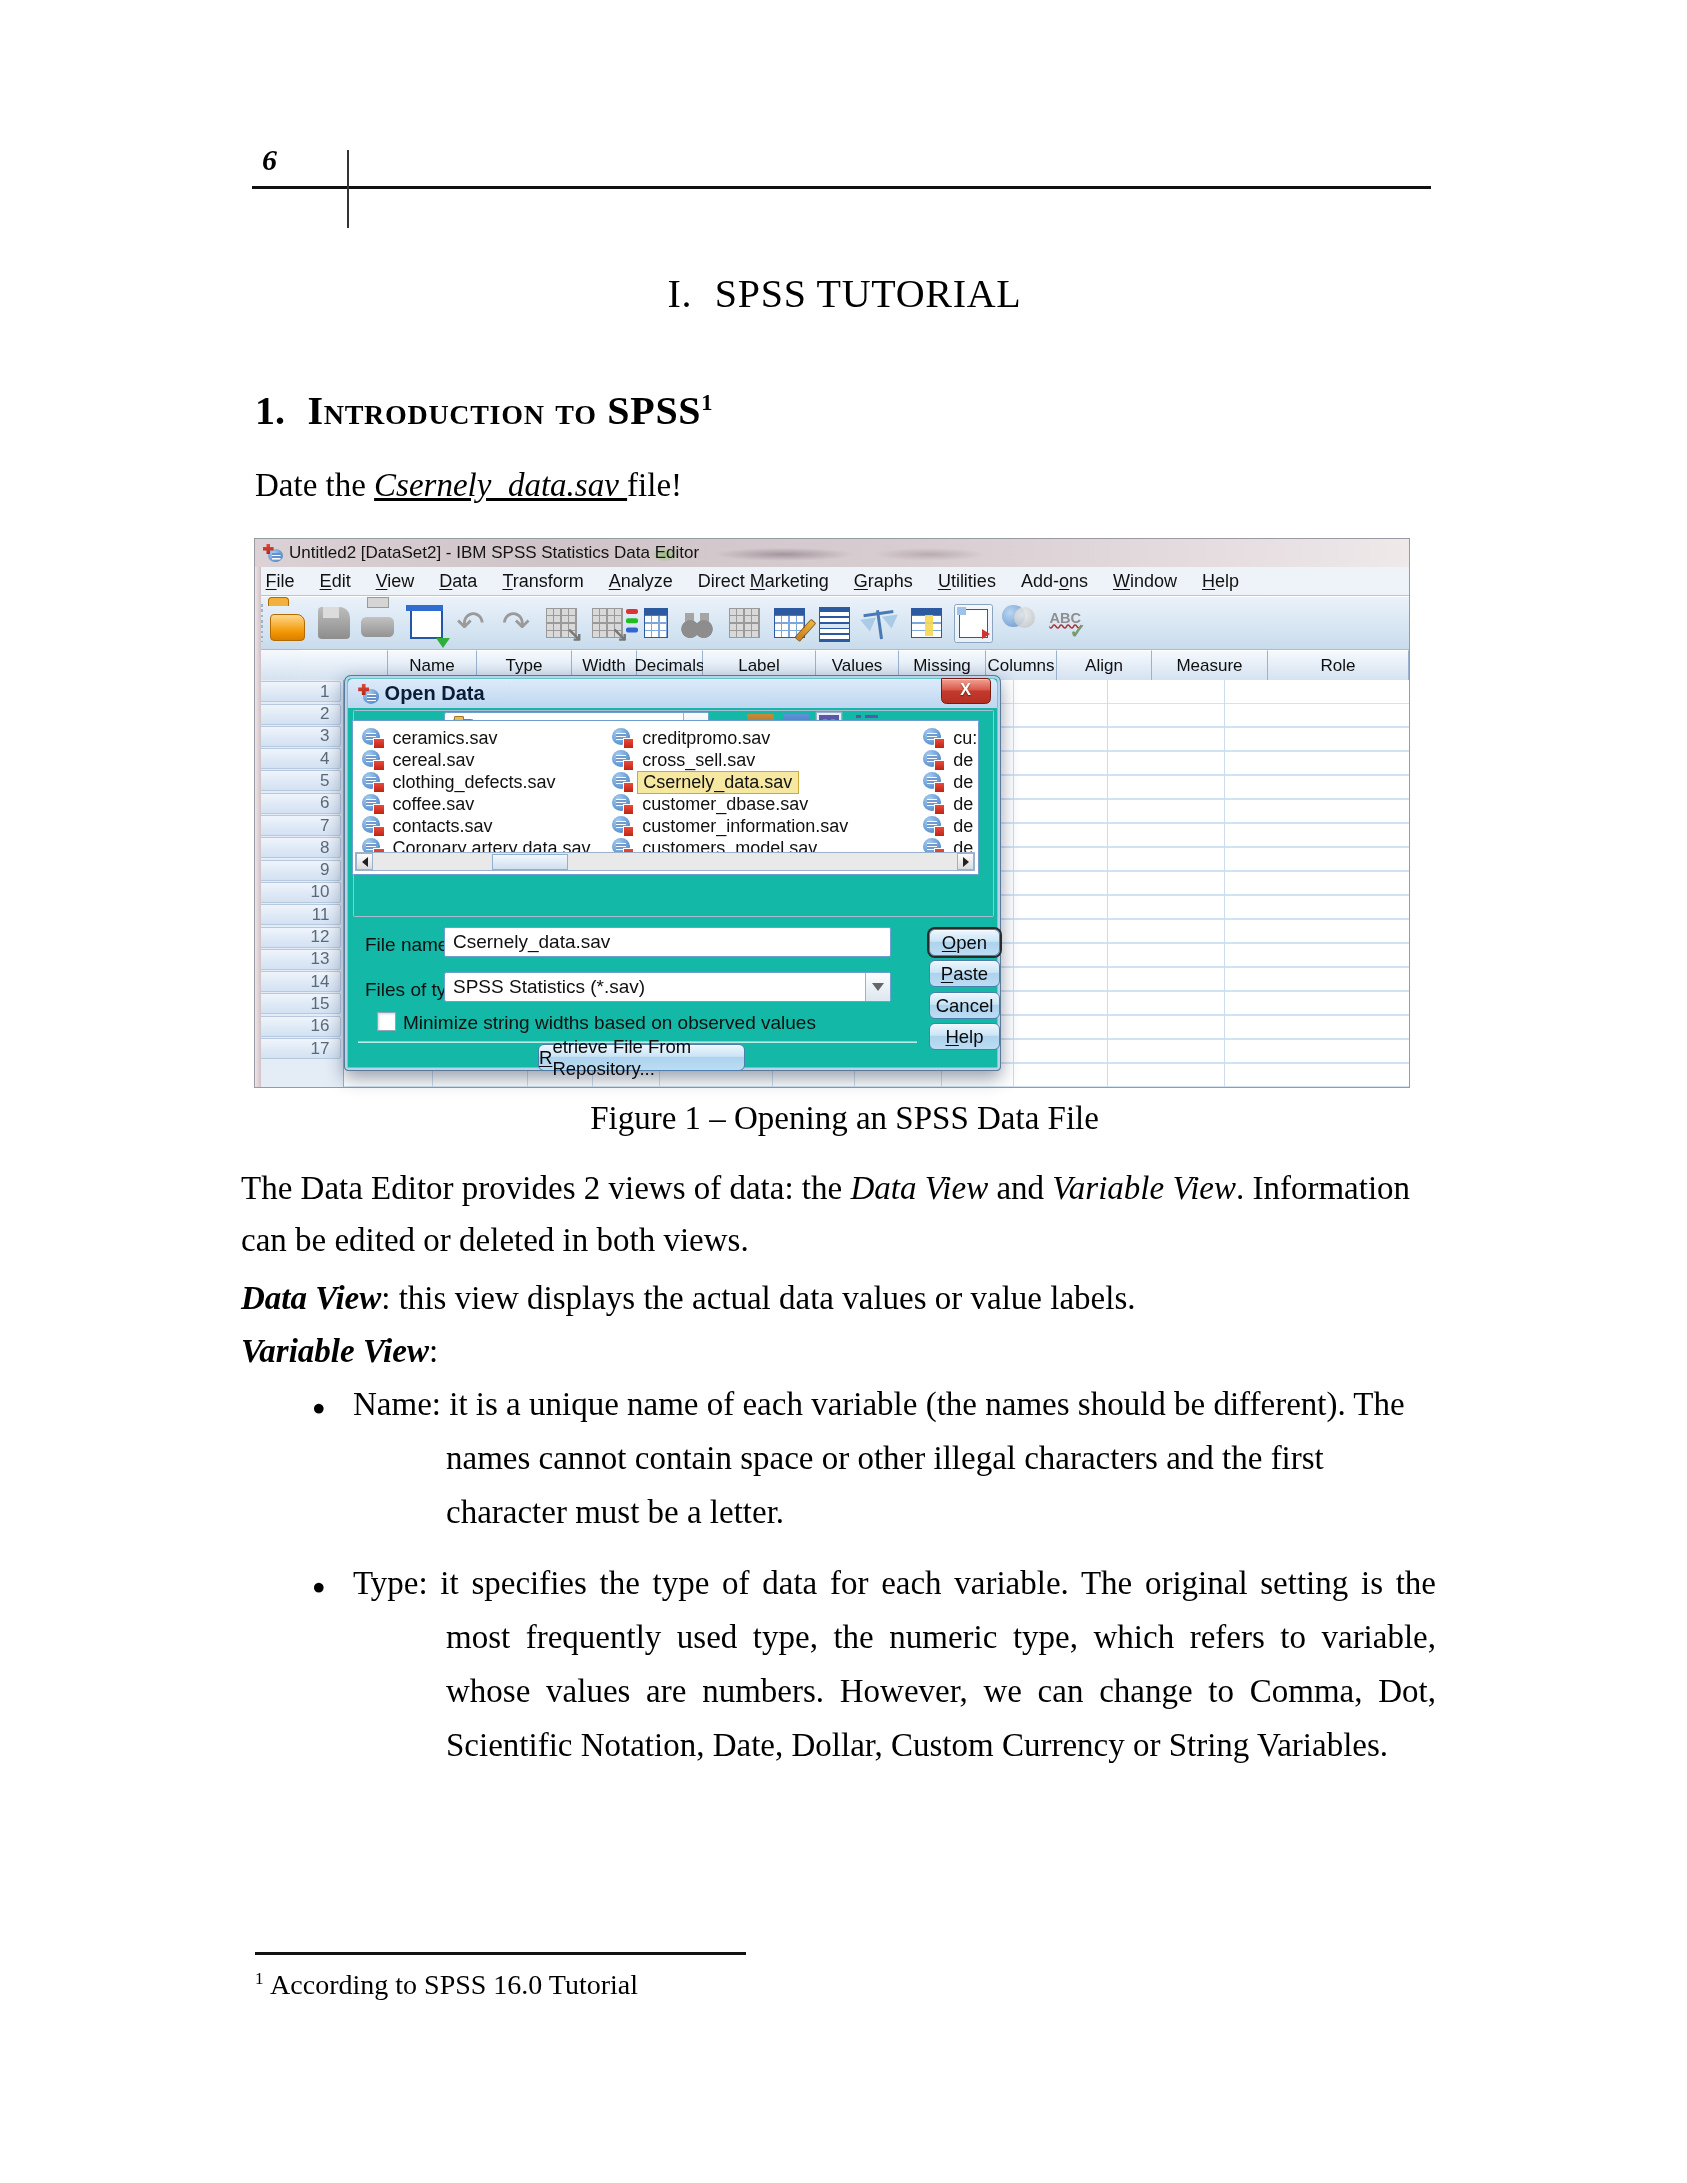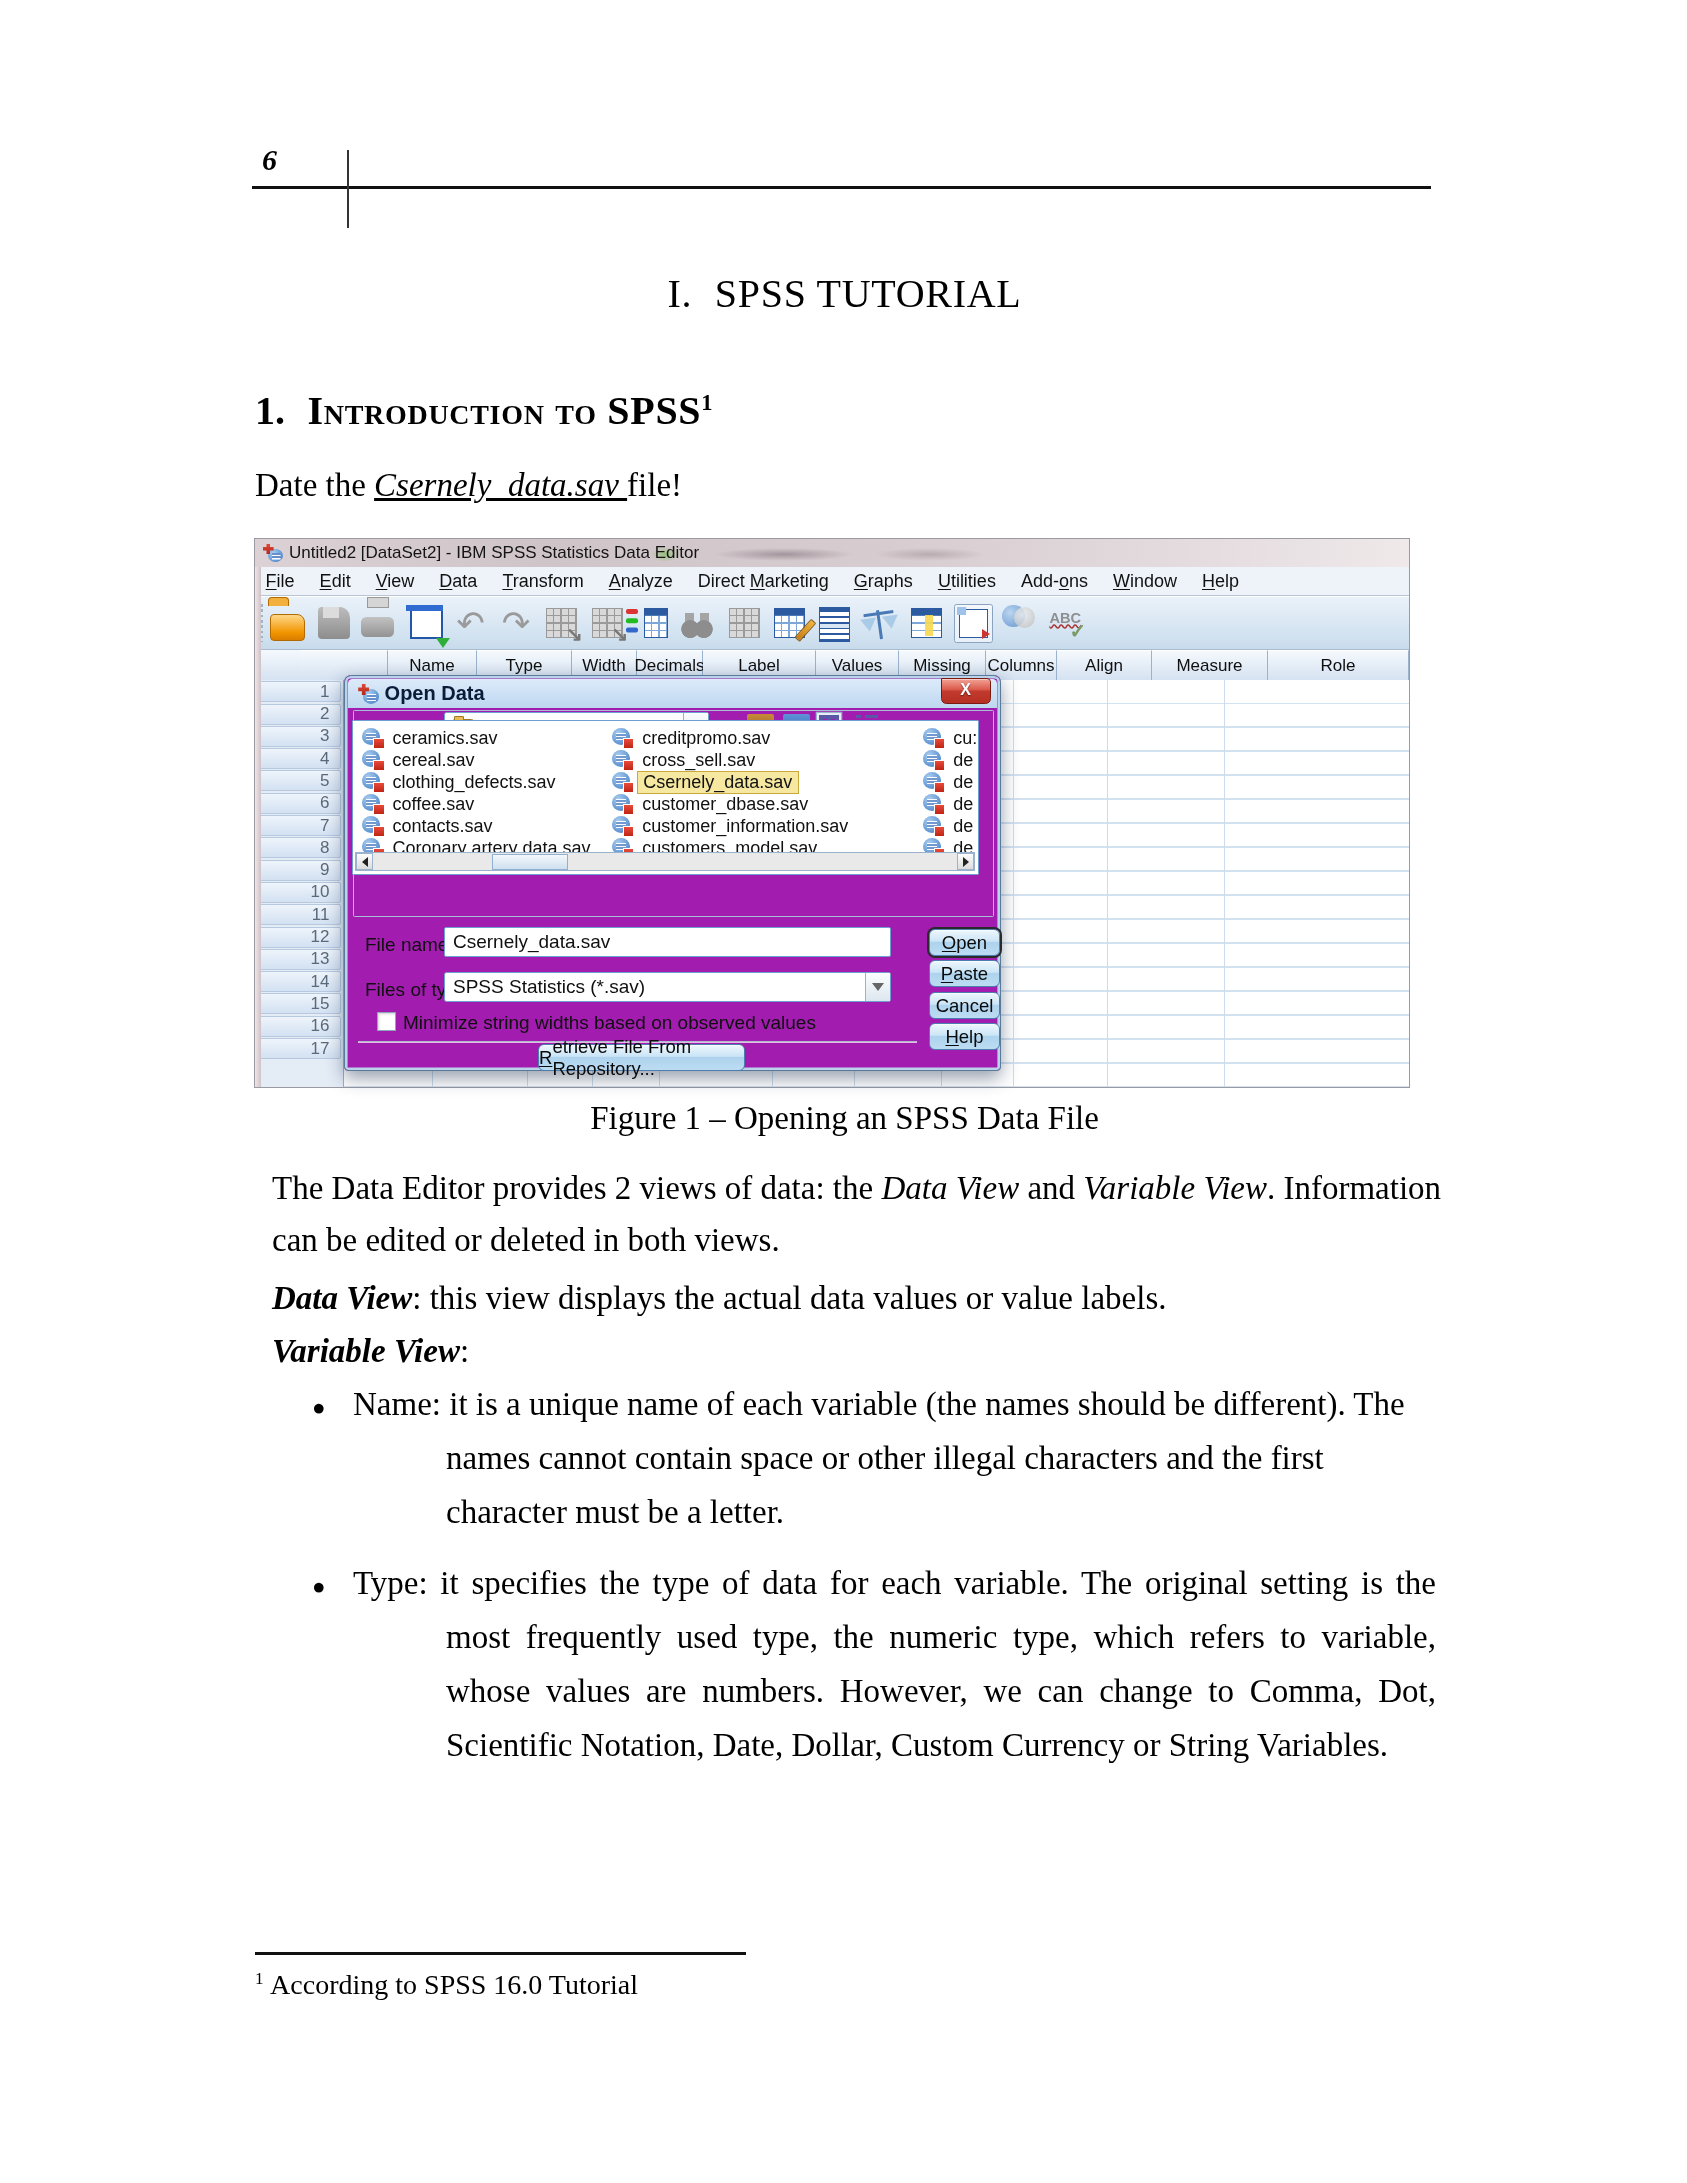--- a/index.html
+++ b/index.html
@@ -18,21 +18,21 @@
   .heading{position:absolute;left:255px;top:387px;font-size:40px;font-weight:bold;}
   .heading .num{margin-right:22.5px;}
   .heading .sc{font-variant:small-caps;letter-spacing:0.7px;}
   .heading sup{font-size:22.5px;vertical-align:super;line-height:0;}
 
   .intro{position:absolute;left:255px;top:467px;font-size:33px;}
   .intro .file{font-style:italic;text-decoration:underline;}
 
   .caption{position:absolute;left:255px;top:1100px;width:1179px;text-align:center;font-size:33px;}
 
-  .para{position:absolute;left:272px;width:1181px;font-size:33px;line-height:52px;}
+  .para{position:absolute;left:241px;width:1181px;font-size:33px;line-height:52px;}
   .p1{top:1162px;}
   .dv{top:1272px;}
   .vv{top:1325px;}
   .bi{font-weight:bold;font-style:italic;}
   .it{font-style:italic;}
 
   .bullet{position:absolute;left:255px;width:1181px;font-size:33px;line-height:54px;
           padding-left:191px;box-sizing:border-box;text-indent:-93px;}
   .bullet .dot{position:absolute;left:57px;top:4px;font-size:22.5px;text-indent:0;}
   .b1{top:1377px;}
@@ -144,21 +144,21 @@
       border-radius:2px;font-size:17px;color:#5a6a7a;display:flex;align-items:center;justify-content:flex-end;
       padding-right:10.6px;box-sizing:border-box;}
   .cells{position:absolute;left:88px;right:0;top:0;bottom:0;
       background:repeating-linear-gradient(180deg, #fff 0 22.5px, #d2e2f0 22.5px 24px);}
   .vl{position:absolute;top:0;bottom:0;width:0.7px;background:#ccdcec;}
   .frame-left{position:absolute;left:0;top:28px;bottom:0;width:6px;
       background:linear-gradient(90deg,#efe5e8,#cfc2c6);z-index:3;}
 
   
   .dlg{position:absolute;left:89px;top:136px;width:655px;height:394px;z-index:6;
-       background:#a21caf;border:0.7px solid #5a7a9a;border-radius:6.6px 6.6px 4px 4px;
+       background:#14b8a6;border:0.7px solid #5a7a9a;border-radius:6.6px 6.6px 4px 4px;
        box-shadow:0 6.6px 18.5px rgba(20,40,70,.45), inset 0 0 0 2.6px #bad2ea;}
   .dlg-title{position:absolute;left:2.6px;top:2.6px;right:2.6px;height:29px;border-radius:4.6px 4.6px 0 0;
        background:linear-gradient(#ddebfa,#bdd7f0);}
   .dlg-title .t{position:absolute;left:37px;top:0;line-height:29px;font-size:20px;color:#0a1c38;font-weight:bold;}
   .dlg-ico{position:absolute;left:10.6px;top:5.3px;width:21px;height:20px;}
   .dlg-ico::before{content:"";position:absolute;right:0;bottom:0;width:16px;height:14.6px;border-radius:50%;
       background:
         repeating-linear-gradient(0deg, rgba(255,255,255,.95) 0 1.3px, rgba(100,140,200,.9) 1.3px 3.3px) no-repeat 4px 4.6px/9.3px 7.3px,
         radial-gradient(circle at 35% 30%, #a8cdf0, #3a78c2);}
   .dlg-ico::after{content:"";position:absolute;left:0;top:0;width:11.2px;height:11.2px;

